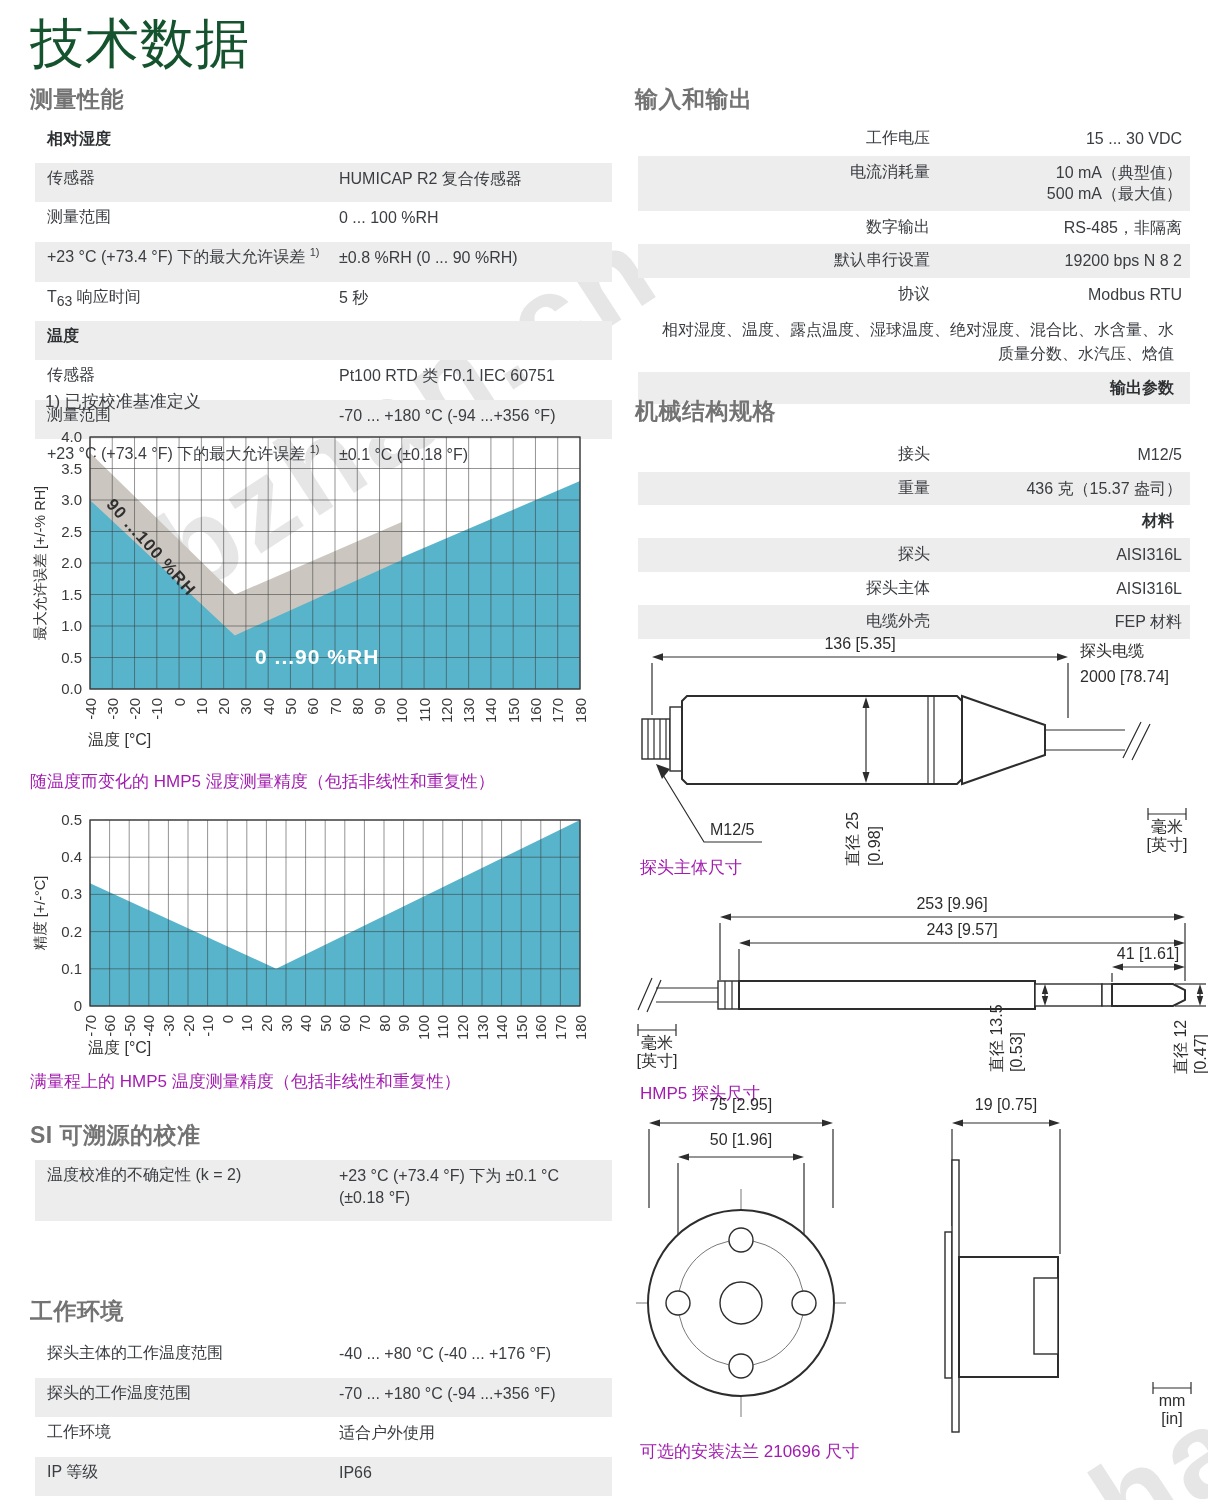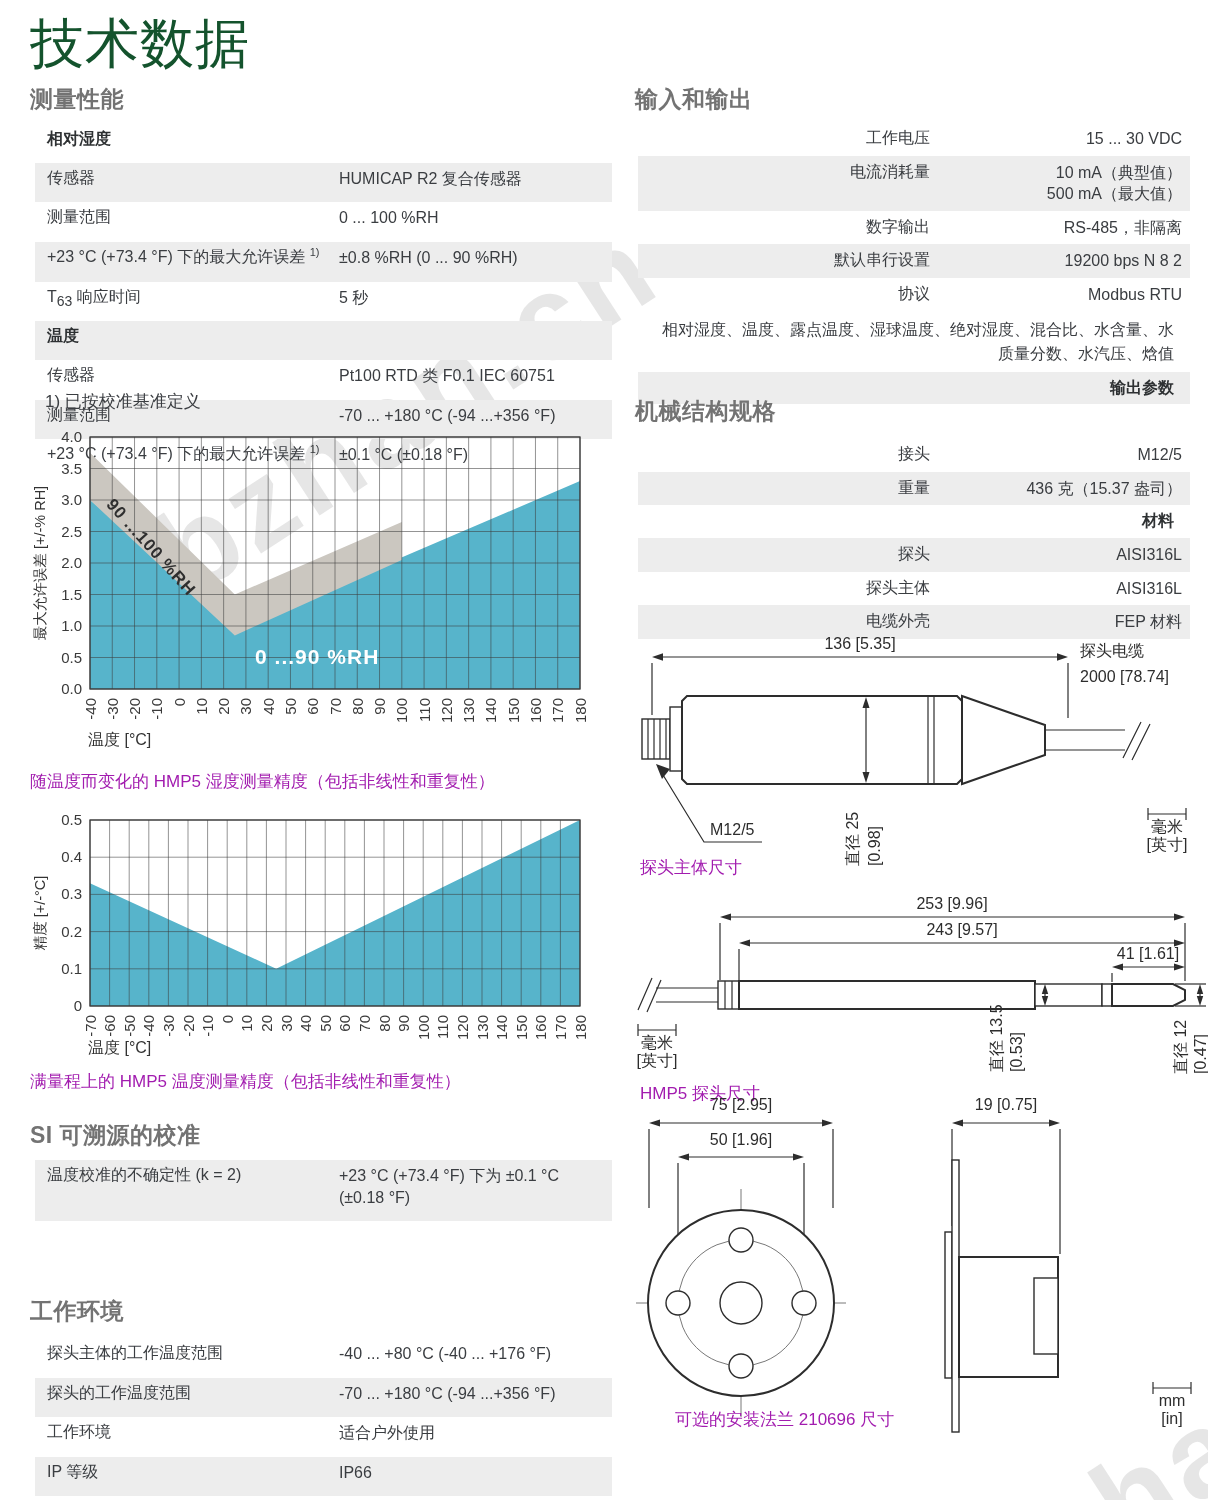--- a/index.html
+++ b/index.html
@@ -487,13 +487,13 @@
   <rect class="dthin" x="315" y="146" width="7" height="146"></rect>
   <rect class="dthin" x="322" y="74" width="7" height="272"></rect>
   <rect class="dbody" x="329" y="171" width="99" height="120"></rect>
   <rect class="dthin" x="404" y="192" width="24" height="76"></rect>
   <line class="dline" x1="523" y1="296" x2="523" y2="308"></line>
   <line class="dline" x1="561" y1="296" x2="561" y2="308"></line>
   <line class="dline" x1="523" y1="302" x2="561" y2="302"></line>
   <text class="dtext" x="542" y="320" font-size="15" text-anchor="middle">mm</text>
   <text class="dtext" x="542" y="338" font-size="15" text-anchor="middle">[in]</text>
 </svg>
-<div class="abs fig-caption" style="left:640px;top:1408px;margin-left:35px;">可选的安装法兰 210696 尺寸</div>
+<div class="abs fig-caption" style="left:640px;top:1440px;">可选的安装法兰 210696 尺寸</div>
 
 </body></html>

